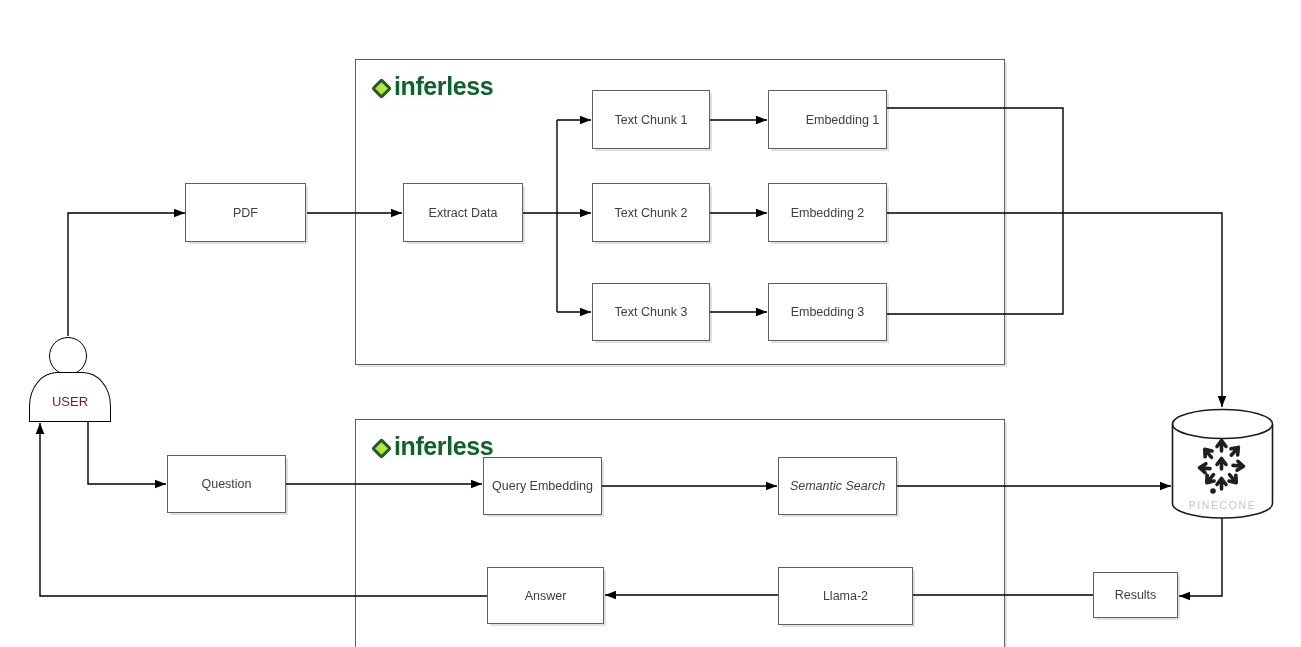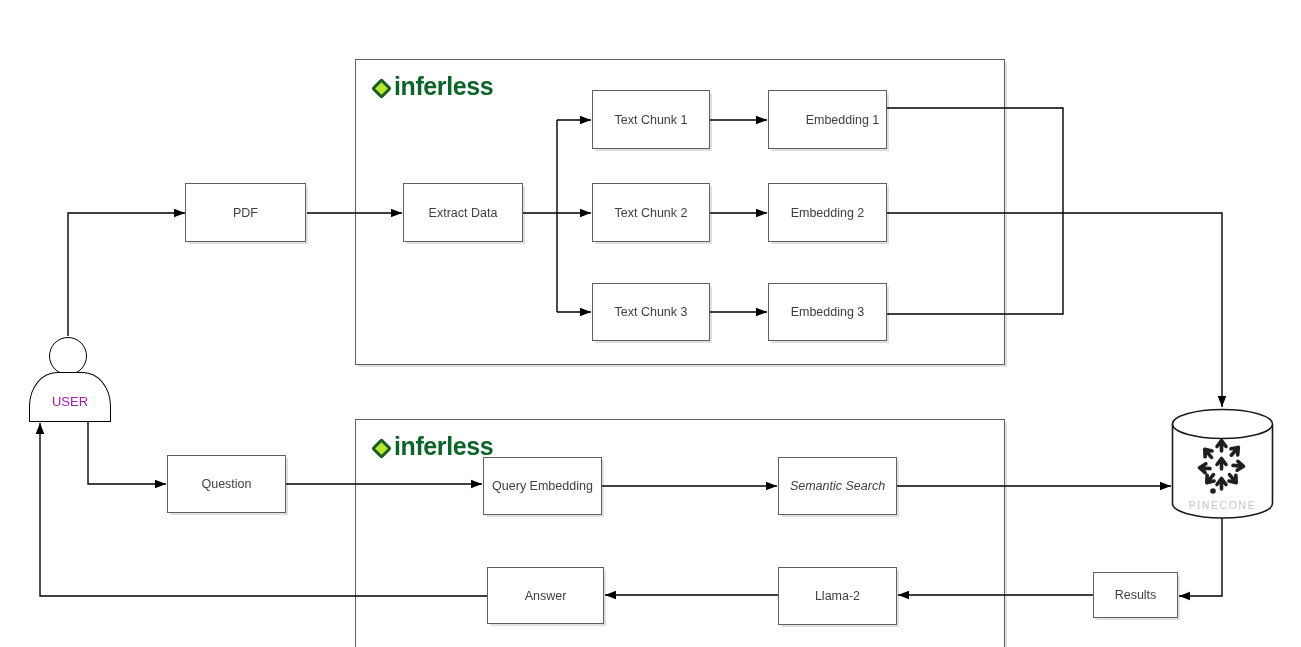--- a/index.html
+++ b/index.html
@@ -40,29 +40,29 @@
   .n-chunk1{left:592px;top:54px;width:118px;height:59px;}
   .n-emb1{left:768px;top:54px;width:119px;height:59px;padding-left:30px;}
   .n-chunk2{left:592px;top:147px;width:118px;height:59px;}
   .n-emb2{left:768px;top:147px;width:119px;height:59px;}
   .n-chunk3{left:592px;top:247px;width:118px;height:58px;}
   .n-emb3{left:768px;top:247px;width:119px;height:58px;}
   .n-question{left:167px;top:419px;width:119px;height:58px;}
   .n-queryemb{left:483px;top:421px;width:119px;height:58px;}
   .n-semantic{left:778px;top:421px;width:119px;height:58px;font-style:italic;}
   .n-answer{left:487px;top:531px;width:117px;height:57px;}
-  .n-llama{left:778px;top:531px;width:119px;height:58px;}
+  .n-llama{left:778px;top:531px;width:135px;height:58px;}
   .n-results{left:1093px;top:536px;width:85px;height:46px;}
 
   
   .user-head{position:absolute;left:49px;top:301px;width:38px;height:38px;border:1.5px solid #000;
              border-radius:50%;background:#fff;box-sizing:border-box;z-index:2;}
   .user-body{position:absolute;left:29px;top:336px;width:82px;height:50px;border:1.5px solid #000;
              border-radius:28px 28px 0 0 / 34px 34px 0 0;background:#fff;box-sizing:border-box;z-index:3;
-             display:flex;align-items:center;justify-content:center;padding-top:8px;font-size:13px;color:#a21caf;}
+             display:flex;align-items:center;justify-content:center;padding-top:8px;font-size:13px;color:#7f1d1d;}
 
   
   .pinecone{position:absolute;left:1171px;top:372px;width:103px;height:112px;z-index:3;}
   .pc-outline{fill:#ffffff;stroke:#1a1a1a;stroke-width:1.6px;}
   .pc-arrow{fill:none;stroke:#1f1f1f;stroke-width:3.6px;stroke-linecap:round;stroke-linejoin:round;}
   .pc-dot{fill:#1f1f1f;}
   .pc-label{fill:var(--pinecone-text);font-family:"Liberation Sans",sans-serif;font-size:10.5px;
             letter-spacing:1.6px;font-weight:500;}
 </style>
 </head>

